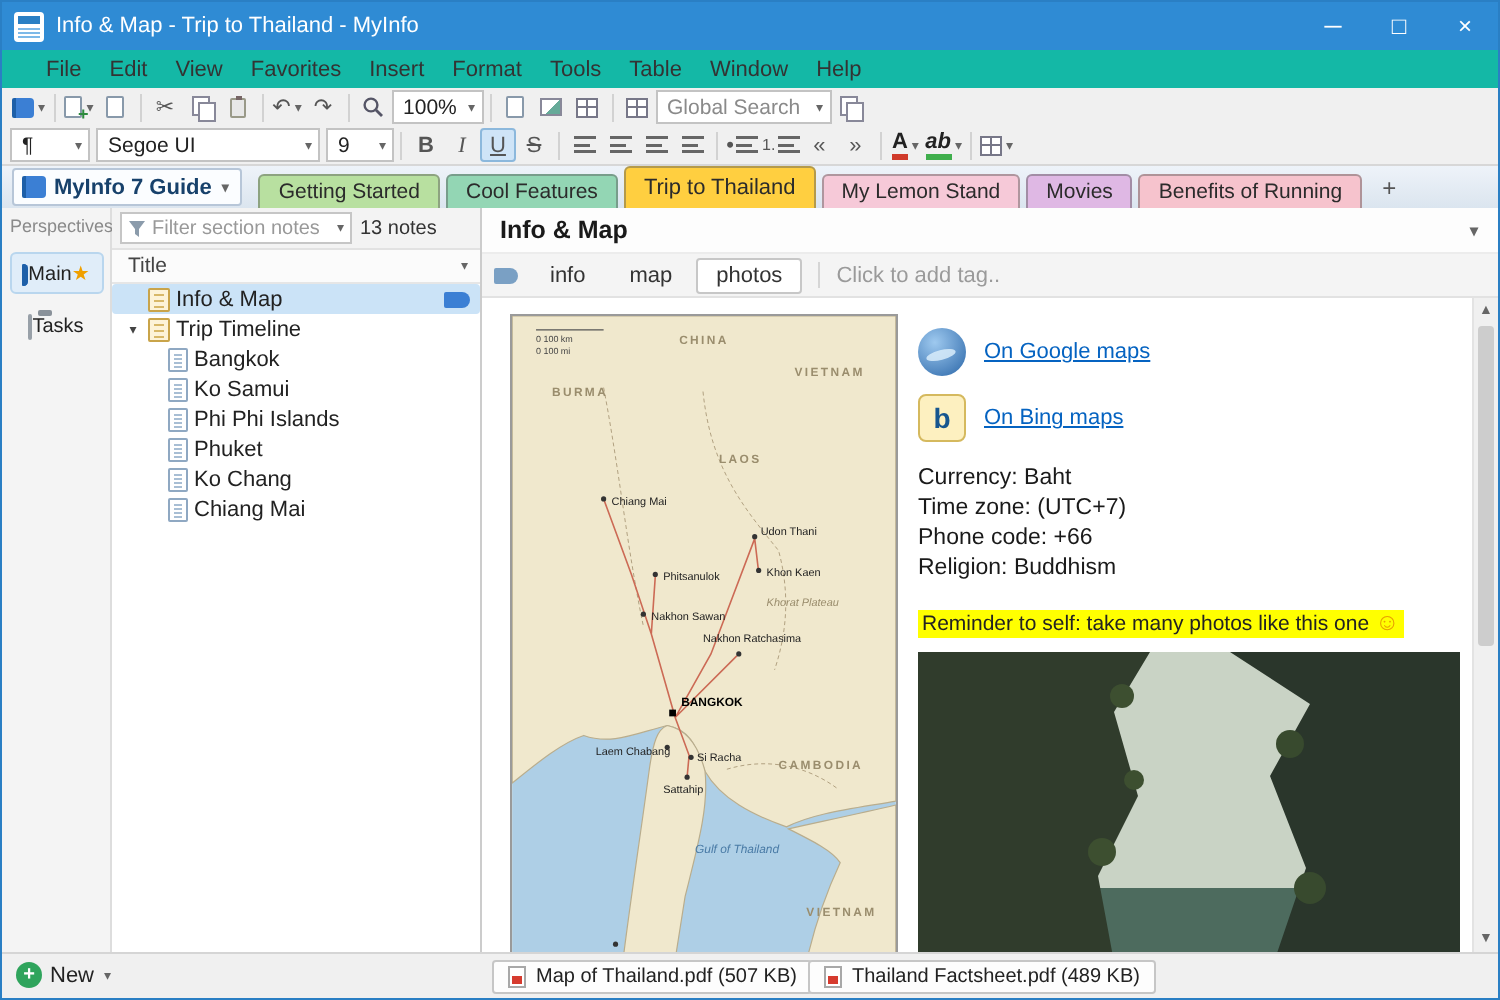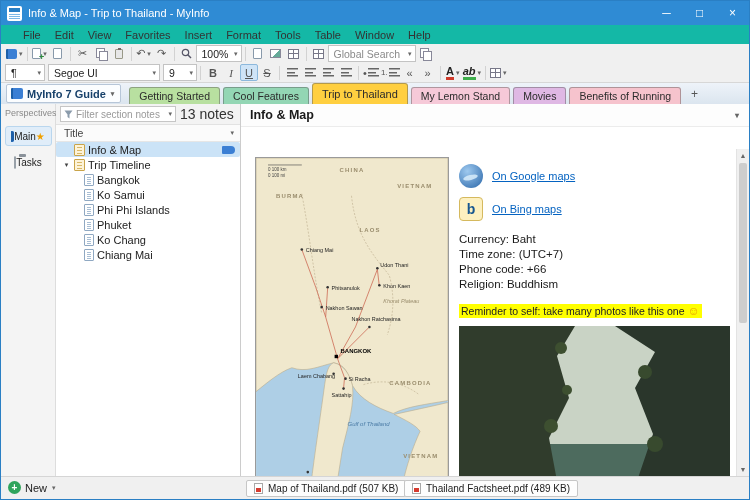--- a/index.html
+++ b/index.html
@@ -70,21 +70,21 @@
   .icon-bookbig::after { content:""; position:absolute; left:3px; top:4px; right:3px; height:1px; background:#cfe4fa; box-shadow:0 4px 0 #cfe4fa, 0 8px 0 #cfe4fa; }
   .icon-clipboard { width:17px; height:20px; background:#f4f4f4; border:1px solid #98a0a8; border-radius:2px; margin:0 auto 2px; position:relative; }
   .icon-clipboard::before { content:""; position:absolute; left:4px; top:-3px; width:7px; height:3px; background:#8a929a; border-radius:1px; }
   .icon-clipboard::after { content:""; position:absolute; left:3px; top:5px; right:3px; height:1px; background:#9aa2aa; box-shadow:0 4px 0 #9aa2aa, 0 8px 0 #9aa2aa; }
   .persp-star { color:#f0a000; }
 
   
   .tree-panel { position:absolute; left:55px; width:185px; top:0; bottom:0; background:#fff; border-right:1px solid #ccc; }
   .filter-row { height:21px; display:flex; align-items:center; background:#f3f3f3; border-bottom:1px solid #e2e2e2; padding:0 4px; gap:4px; }
   .filter-box { flex:0 0 116px; height:16px; background:#fff; border:1px solid #c6c6c6; display:flex; align-items:center; padding:0 3px; gap:3px; color:#999; font-size:10px; }
-  .notes-count { font-size:14px; color:#333; white-space:nowrap; }
+  .notes-count { font-size:10px; color:#333; white-space:nowrap; }
   .tree-header { height:17px; display:flex; align-items:center; padding:0 6px 0 8px; border-bottom:1px solid #e6e6e6; background:#fbfbfb; color:#444; font-size:10.5px; }
   .tree-header .dd { margin-left:auto; }
   .tree-row { height:15px; display:flex; align-items:center; gap:3px; font-size:11px; color:#222; position:relative; }
   .tree-row.selected { border-radius:2px; }
   .expander { width:9px; font-size:7px; color:#444; text-align:center; flex:none; }
   .expander.muted { color:#999; }
   .icon-note { width:11px; height:12px; background:#fdf3d8; border:1px solid #c9a44a; border-radius:1px; position:relative; flex:none; }
   .icon-note::before { content:""; position:absolute; top:2px; left:2px; right:2px; height:1px; background:#d8b868; box-shadow:0 3px 0 #d8b868, 0 6px 0 #d8b868; }
   .icon-pagey { width:10px; height:12px; background:#fff; border:1px solid #8fa8c2; border-radius:1px; position:relative; flex:none; }
   .icon-pagey::before { content:""; position:absolute; top:2px; left:2px; right:2px; height:1px; background:#a8bed4; box-shadow:0 2px 0 #a8bed4, 0 4px 0 #a8bed4, 0 6px 0 #a8bed4; }
@@ -373,20 +373,28 @@
       <div class="tree-row" style="padding-left:28px">
         <span class="icon-pagey"></span>
         <span>Chiang Mai</span>
       </div>
     </div>
 
     <div class="content">
       <div class="note-header">
         <span>Info &amp; Map</span>
         <span class="dd">▾</span>
+      </div>
+      <div class="note-tabs">
+        <span class="tag-mini"></span>
+        <span class="note-tab">info</span>
+        <span class="note-tab">map</span>
+        <span class="note-tab active">photos</span>
+        <span class="vsep"></span>
+        <span class="tag-placeholder">Click to add tag..</span>
       </div>
 
       <div class="note-body">
 
         <div class="map-box">
           <svg class="map-svg" viewBox="0 0 193 330">
             <rect x="0" y="0" width="193" height="330" fill="#aecfe6"></rect>
             <path fill="#f0e8cd" stroke="#b9ad8d" stroke-width="0.6" d="M0,0 H193 V244 C170,248 152,250 138,257 C121,251 105,243 97,229 C92,215 89,208 78,206 C62,210 50,216 36,211 C24,215 10,227 0,235 Z"></path>
             <path fill="#f0e8cd" stroke="#b9ad8d" stroke-width="0.6" d="M78,206 C88,208 94,217 97,229 C99,247 93,268 87,292 L81,330 H55 C59,297 65,258 69,228 C71,214 73,208 78,206 Z"></path>
             <path fill="#f0e8cd" stroke="#b9ad8d" stroke-width="0.6" d="M193,246 C176,250 157,254 139,258 C151,264 161,269 165,275 C158,290 151,310 147,330 H193 Z"></path>

